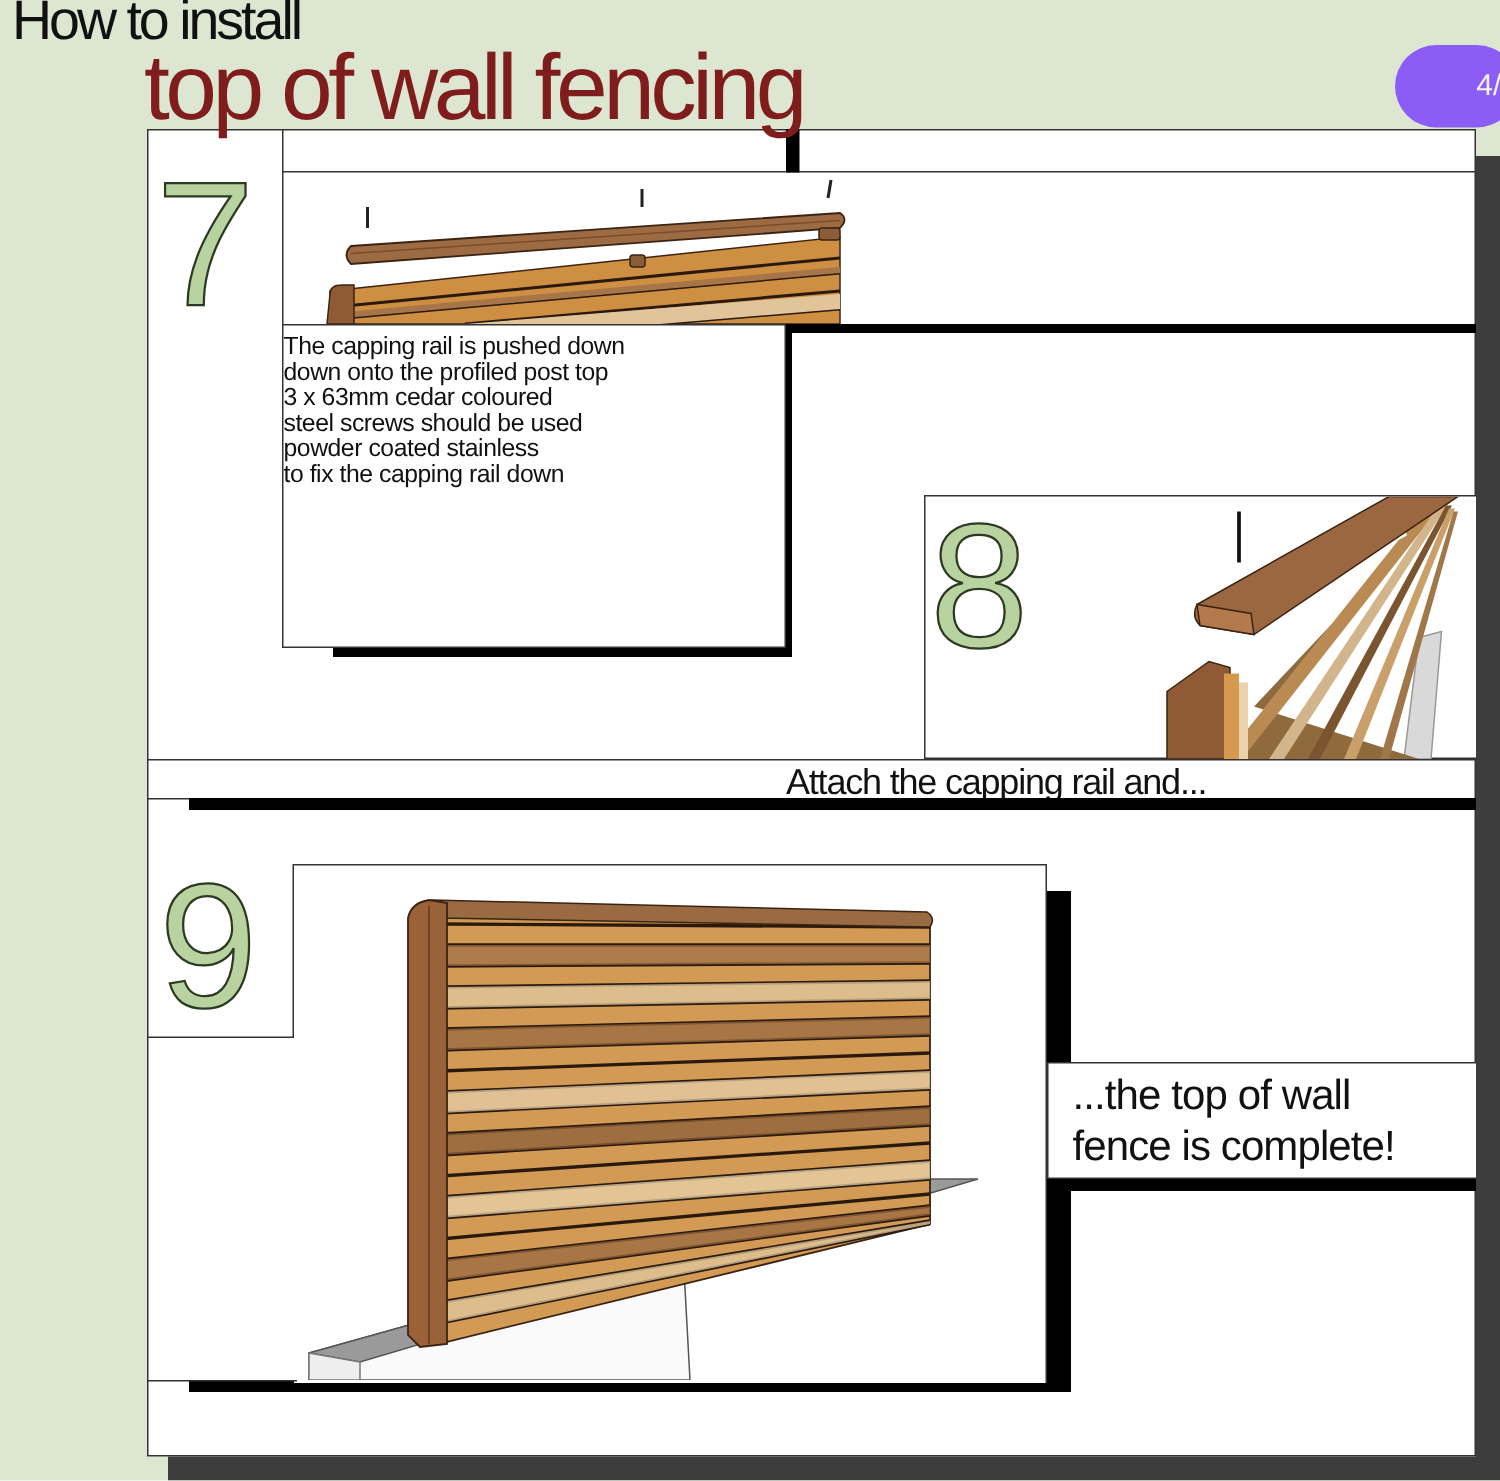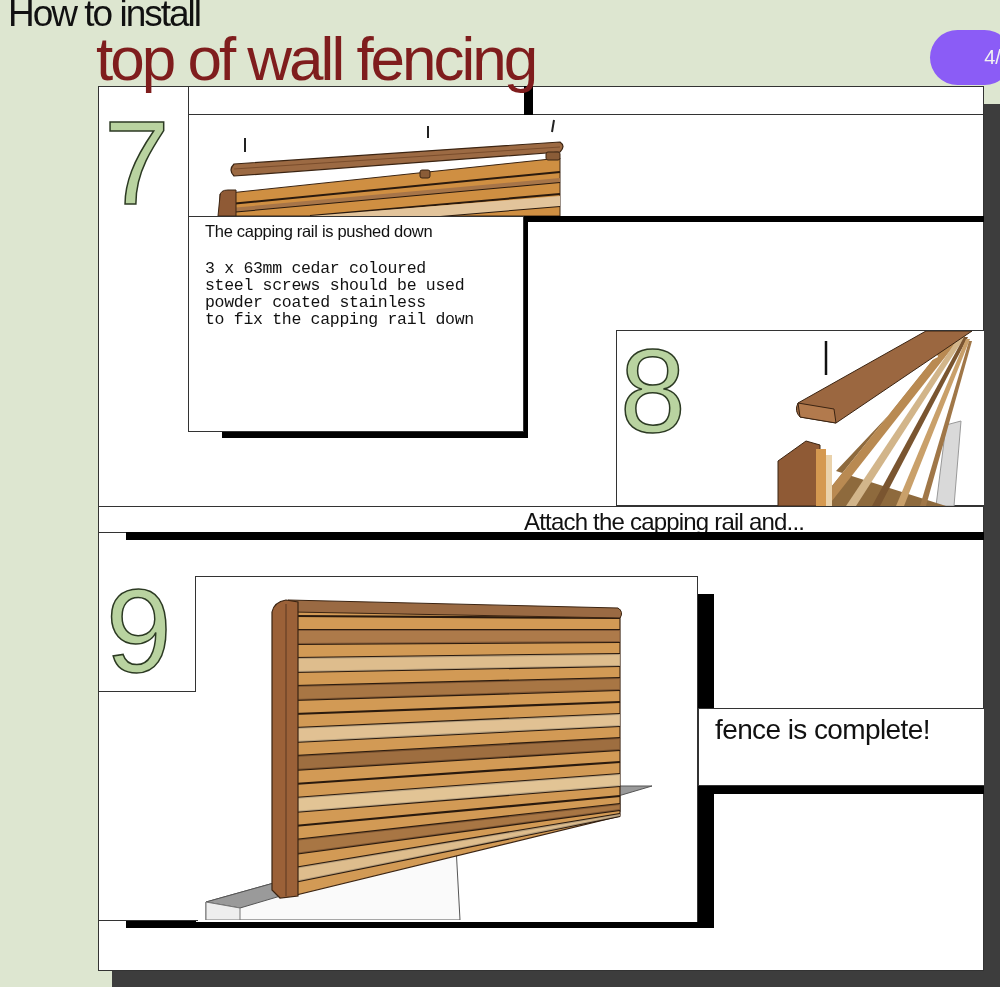--- a/index.html
+++ b/index.html
@@ -79,25 +79,26 @@
     <rect x="356" y="36" width="14" height="8" rx="2" fill="#8a5c37" stroke="#3b2412"></rect>
 
     <path d="M30,80 Q30,74 38,74 L46,74 L46,100 L28,100 Z" fill="#8f5a35" stroke="#3b2412" stroke-width="1"></path>
   </svg>
 </div>
 
 <div class="abs bignum" style="left:104px; top:104px;">7</div>
 
 <div class="abs black" style="left:222px; top:216px; width:306px; height:222px;"></div>
 <div class="abs black" style="left:524px; top:216px; width:460px; height:6px;"></div>
-<div class="abs textbox" style="left:188px; top:216px; width:336px; height:216px; padding:6px 16px;">
+<div class="abs textbox" style="left:188px; top:216px; width:336px; height:216px; padding:6px 0;">
   <div class="step7-text">
     <div>The capping rail is pushed down</div>
+    <div>down onto the profiled post top</div>
   </div>
-  <div class="step7-text" style="margin-top:20px;font-family:Liberation Mono, monospace;">
+  <div class="step7-text" style="">
     <div>3 x 63mm cedar coloured</div>
     <div>steel screws should be used</div>
     <div>powder coated stainless</div>
     <div>to fix the capping rail down</div>
   </div>
 </div>
 
 <div class="abs" style="left:616px; top:330px; width:368px; height:176px; border:1px solid #333; border-right:none; box-sizing:border-box; background:#fff;"></div>
 <div class="abs bignum" style="left:620px; top:332px;">8</div>
 <div class="abs" style="left:776px; top:331px; width:208px; height:175px; overflow:hidden;">
@@ -183,16 +184,17 @@
 
     <path d="M88,10 L418,18 Q424,22 420,28 L92,22 Z" fill="#9a6a43" stroke="#3b2412" stroke-width="1"></path>
 
     <path d="M72,22 Q74,12 86,10 L98,12 L98,306 L80,308 L72,300 Z" fill="#9b6138" stroke="#3b2412" stroke-width="1.2"></path>
     <line x1="86" y1="14" x2="86" y2="306" stroke="#5a3820" stroke-width="1"></line>
   </svg>
 </div>
 
 <div class="abs black" style="left:698px; top:786px; width:286px; height:8px;"></div>
 <div class="abs textbox" style="left:698px; top:708px; width:286px; height:78px; border-right:none; padding:4px 0 0 16px;">
+  <div class="complete">...the top of wall</div>
   <div class="complete">fence is complete!</div>
 </div>
 
 <div class="abs title-big">top of wall fencing</div>
 
 </body></html>

